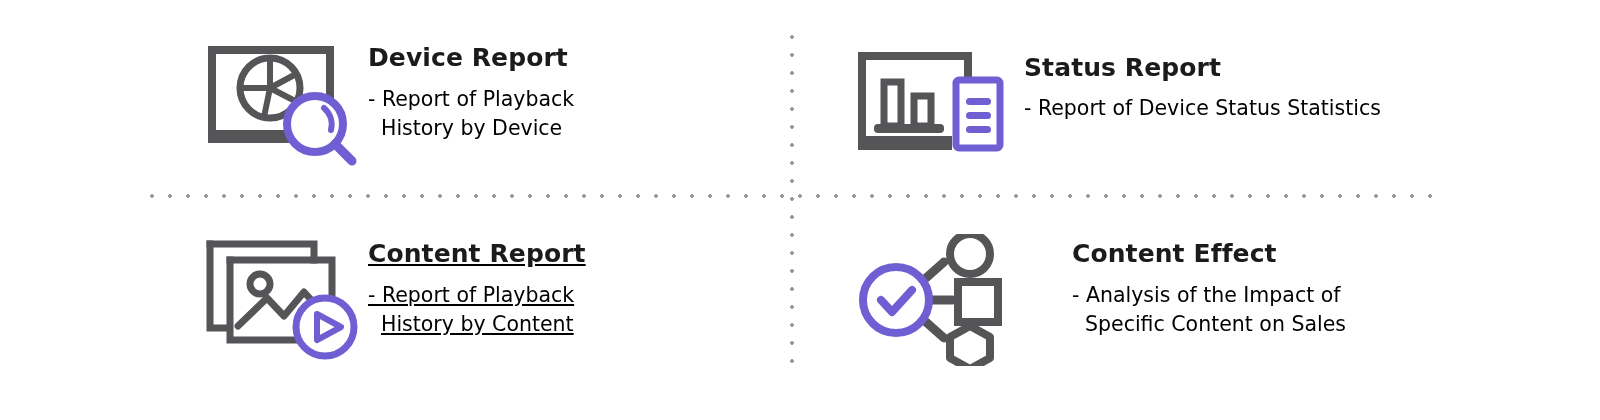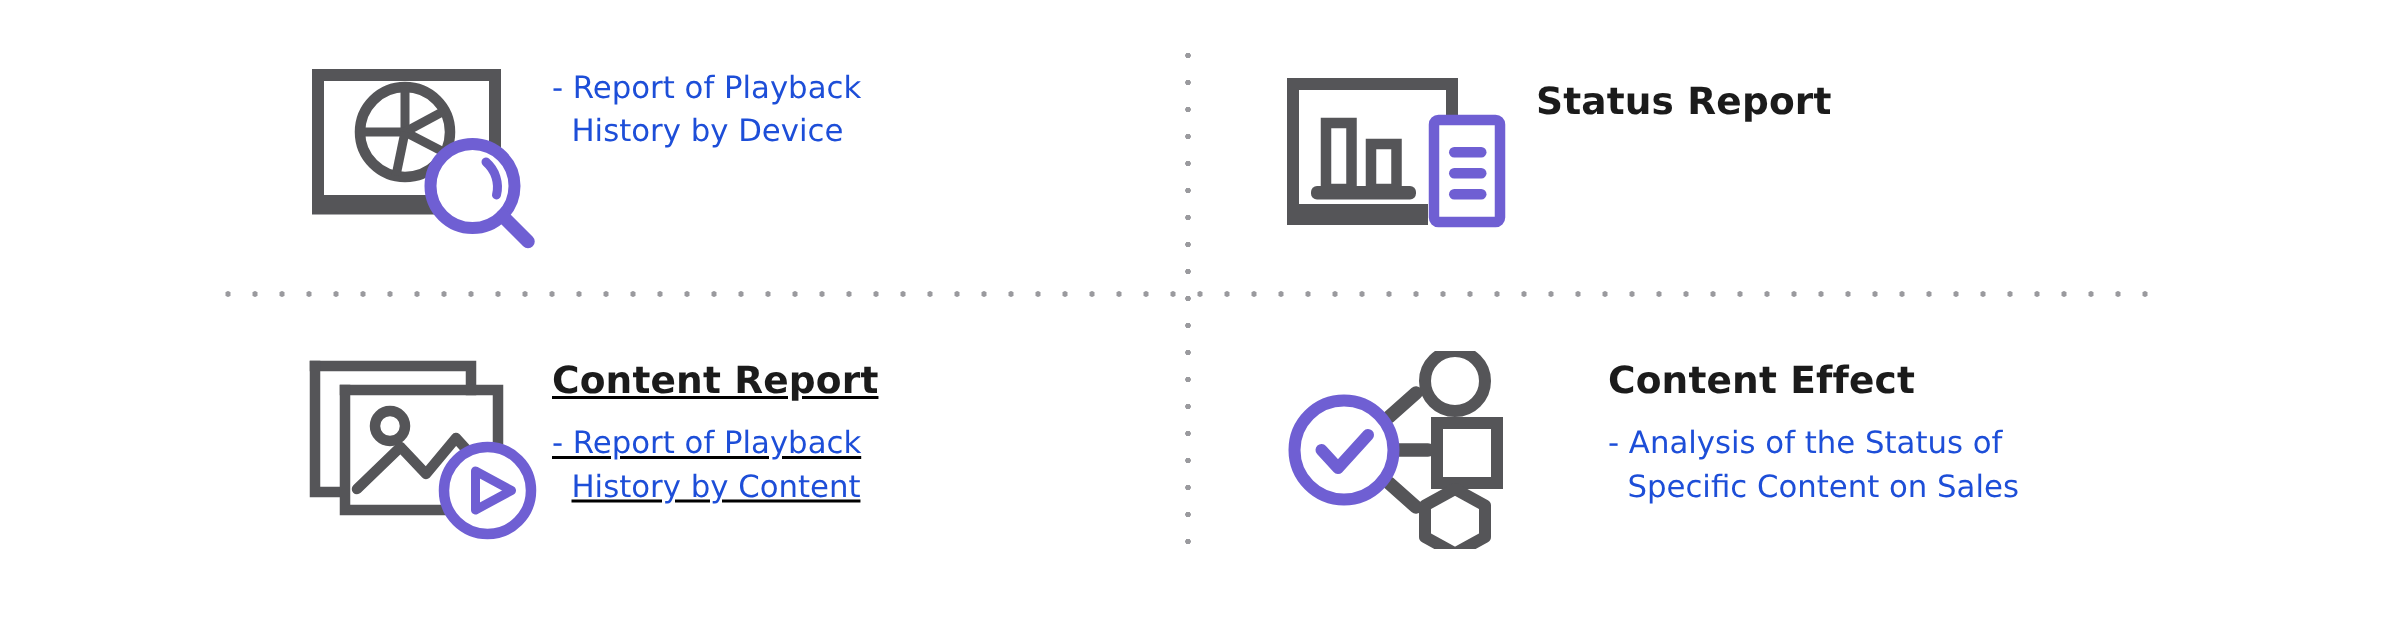--- a/index.html
+++ b/index.html
@@ -71,21 +71,21 @@
     font-size: 25px;
     font-weight: bold;
     color: #1b1b1b;
     line-height: 1.1;
     letter-spacing: 0.1px;
     white-space: nowrap;
     margin: 0 0 13px 0;
   }
   .card-desc {
     font-size: 20.5px;
-    color: #1d4ed8;
+    color: #000000;
     line-height: 1.42;
     white-space: pre-line;
     margin: 0;
     padding-left: 13px;
     text-indent: -13px;
   }
   .cell-tr .card-title { margin-bottom: 12px; }
 </style>
 </head>
 <body>
@@ -109,20 +109,21 @@
         <path d="M74 50 L100 36" stroke="#555558" stroke-width="6"></path>
         <path d="M74 50 L101 64" stroke="#555558" stroke-width="6"></path>
         <path d="M74 50 L68 79" stroke="#555558" stroke-width="6"></path>
 
         <circle cx="119" cy="86" r="28" stroke="#6f5fd3" stroke-width="8" fill="#ffffff"></circle>
         <path d="M128 70 a22 22 0 0 1 7 22" stroke="#6f5fd3" stroke-width="6" fill="none" stroke-linecap="round"></path>
         <path d="M139 106 L156 123" stroke="#6f5fd3" stroke-width="9" stroke-linecap="round"></path>
       </svg>
     </div>
     <div class="text-wrap">
+      <div class="card-title">Device Report</div>
       <div class="card-desc">- Report of Playback
 History by Device</div>
     </div>
   </div>
 
   <div class="cell cell-tr">
     <div class="icon-wrap">
       <svg width="168" height="132" viewBox="0 0 168 132" fill="none">
 
         <path d="M10 8 H116 V34" stroke="#555558" stroke-width="8" stroke-linecap="square" fill="none"></path>
@@ -134,20 +135,21 @@
         <rect x="22" y="76" width="70" height="9" rx="4" fill="#555558"></rect>
 
         <rect x="104" y="32" width="44" height="68" rx="3" stroke="#6f5fd3" stroke-width="7" fill="#ffffff"></rect>
         <rect x="114" y="50" width="25" height="7" rx="3.5" fill="#6f5fd3"></rect>
         <rect x="114" y="64" width="25" height="7" rx="3.5" fill="#6f5fd3"></rect>
         <rect x="114" y="78" width="25" height="7" rx="3.5" fill="#6f5fd3"></rect>
       </svg>
     </div>
     <div class="text-wrap">
       <div class="card-title">Status Report</div>
+      <div class="card-desc">- Report of Device Status Statistics</div>
     </div>
   </div>
 
   <div class="cell cell-bl">
     <div class="icon-wrap">
       <svg width="168" height="132" viewBox="0 0 168 132" fill="none">
 
         <path d="M14 10 H118 V26" stroke="#555558" stroke-width="7" stroke-linecap="square" fill="none"></path>
         <path d="M14 10 V94 H32" stroke="#555558" stroke-width="7" stroke-linecap="square" fill="none"></path>
 
@@ -182,18 +184,18 @@
 
         <circle cx="118" cy="20" r="20" stroke="#555558" stroke-width="8" fill="#ffffff"></circle>
 
         <rect x="106" y="48" width="40" height="40" stroke="#555558" stroke-width="8" fill="#ffffff"></rect>
 
         <path d="M118 92 L138 103 L138 124 L118 135 L98 124 L98 103 Z" stroke="#555558" stroke-width="8" fill="#ffffff" stroke-linejoin="round"></path>
       </svg>
     </div>
     <div class="text-wrap">
       <div class="card-title">Content Effect</div>
-      <div class="card-desc">- Analysis of the Status of
+      <div class="card-desc">- Analysis of the Impact of
 Specific Content on Sales</div>
     </div>
   </div>
 
 </div>
 
 </body></html>

